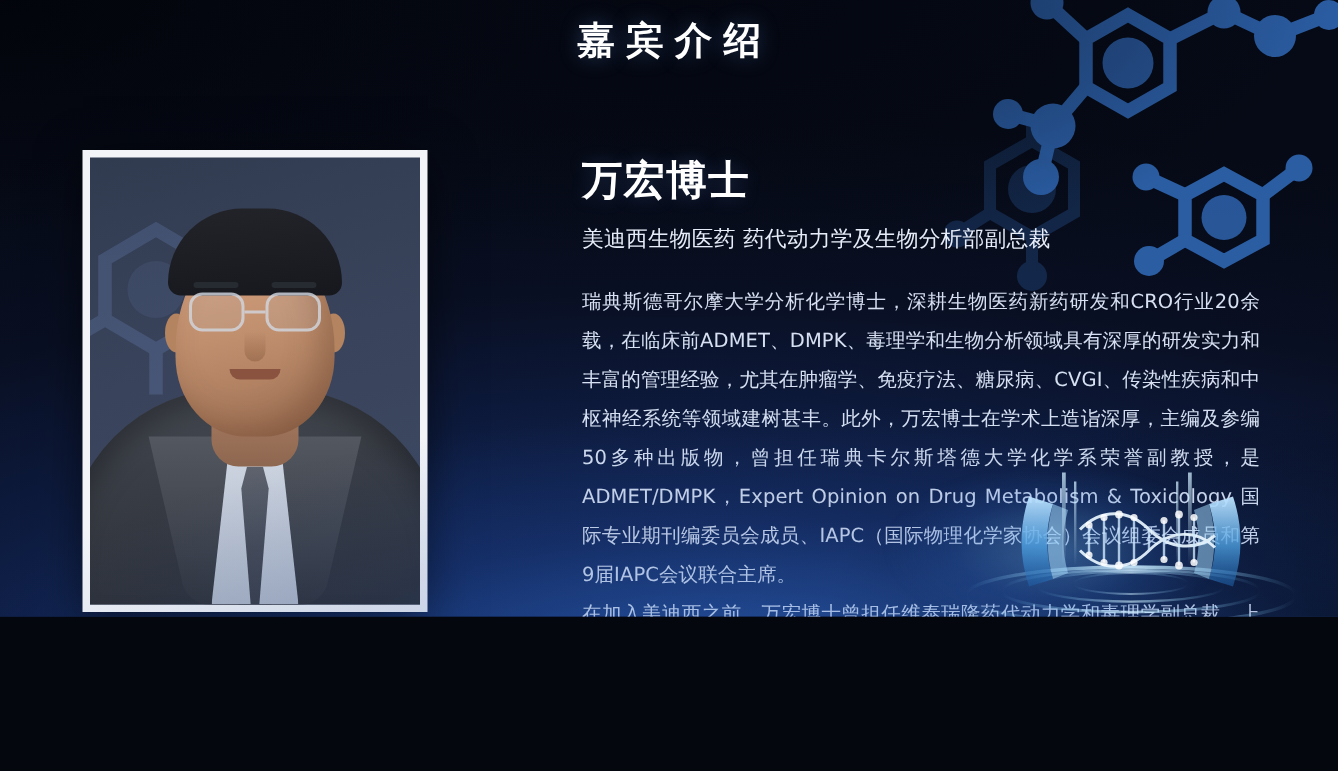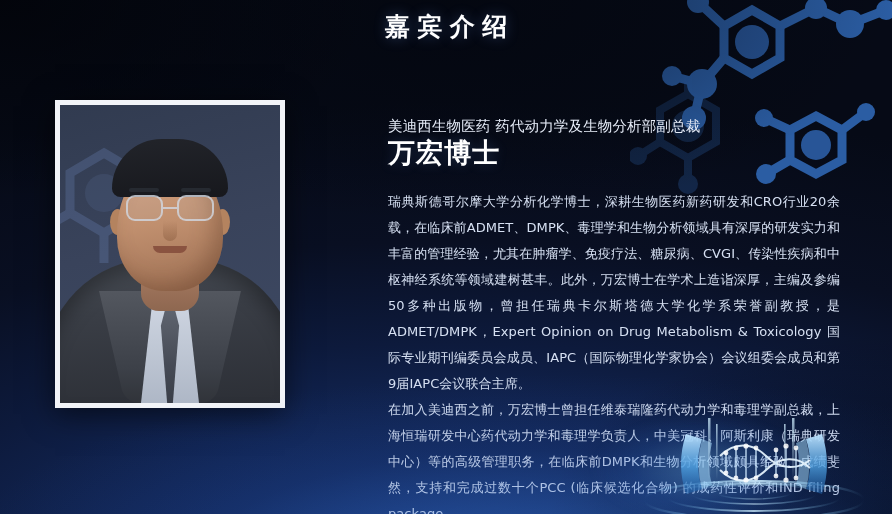--- a/index.html
+++ b/index.html
@@ -6,21 +6,21 @@
   html,body{ background:#05070f; }
   body{
     width:892px; height:514px;
     font-family:"DejaVu Sans","Liberation Sans",sans-serif;
     overflow:hidden; position:relative;
   }
 
   
   #stage{
     position:absolute; inset:0;
-    width:892px; height:514px;
+    width:892px; height:411px;
     overflow:hidden;
     background:
       radial-gradient(130% 90% at 50% 110%, #1b3f86 0%, #13295c 26%, #0d1a3c 48%, #090f22 70%, #060a16 100%),
       linear-gradient(180deg,#070b19 0%,#0a1026 38%,#0e1b3e 70%,#142a5e 100%);
   }
   
   #vignette{
     position:absolute; inset:0;
     background:
       radial-gradient(60% 55% at 0% 0%, rgba(2,4,10,.92) 0%, rgba(2,4,10,0) 70%),
@@ -258,22 +258,22 @@
       <div class="p-brow-r"></div>
       <div class="p-glass-l"></div>
       <div class="p-glass-r"></div>
       <div class="p-bridge"></div>
       <div class="p-nose"></div>
       <div class="p-mouth"></div>
     </div>
   </div>
 
   <div id="content">
+    <div id="name">万宏博士</div>
     <div id="role">美迪西生物医药 药代动力学及生物分析部副总裁</div>
-    <div id="name">万宏博士</div>
     <div id="bio">
       <p>瑞典斯德哥尔摩大学分析化学博士，深耕生物医药新药研发和CRO行业20余载，在临床前ADMET、DMPK、毒理学和生物分析领域具有深厚的研发实力和丰富的管理经验，尤其在肿瘤学、免疫疗法、糖尿病、CVGI、传染性疾病和中枢神经系统等领域建树甚丰。此外，万宏博士在学术上造诣深厚，主编及参编50多种出版物，曾担任瑞典卡尔斯塔德大学化学系荣誉副教授，是ADMET/DMPK，Expert Opinion on Drug Metabolism &amp; Toxicology 国际专业期刊编委员会成员、IAPC（国际物理化学家协会）会议组委会成员和第9届IAPC会议联合主席。</p>
       <p>在加入美迪西之前，万宏博士曾担任维泰瑞隆药代动力学和毒理学副总裁，上海恒瑞研发中心药代动力学和毒理学负责人，中美冠科、阿斯利康（瑞典研发中心）等的高级管理职务，在临床前DMPK和生物分析领域颇具经验、成绩斐然，支持和完成过数十个PCC (临床候选化合物) 的成药性评价和IND filing package。</p>
     </div>
   </div>
 
   <div id="bottom-lift"></div>
   <div id="holo-glow"></div>
 
   <svg id="hologram" viewBox="0 0 240 110" aria-hidden="true">

